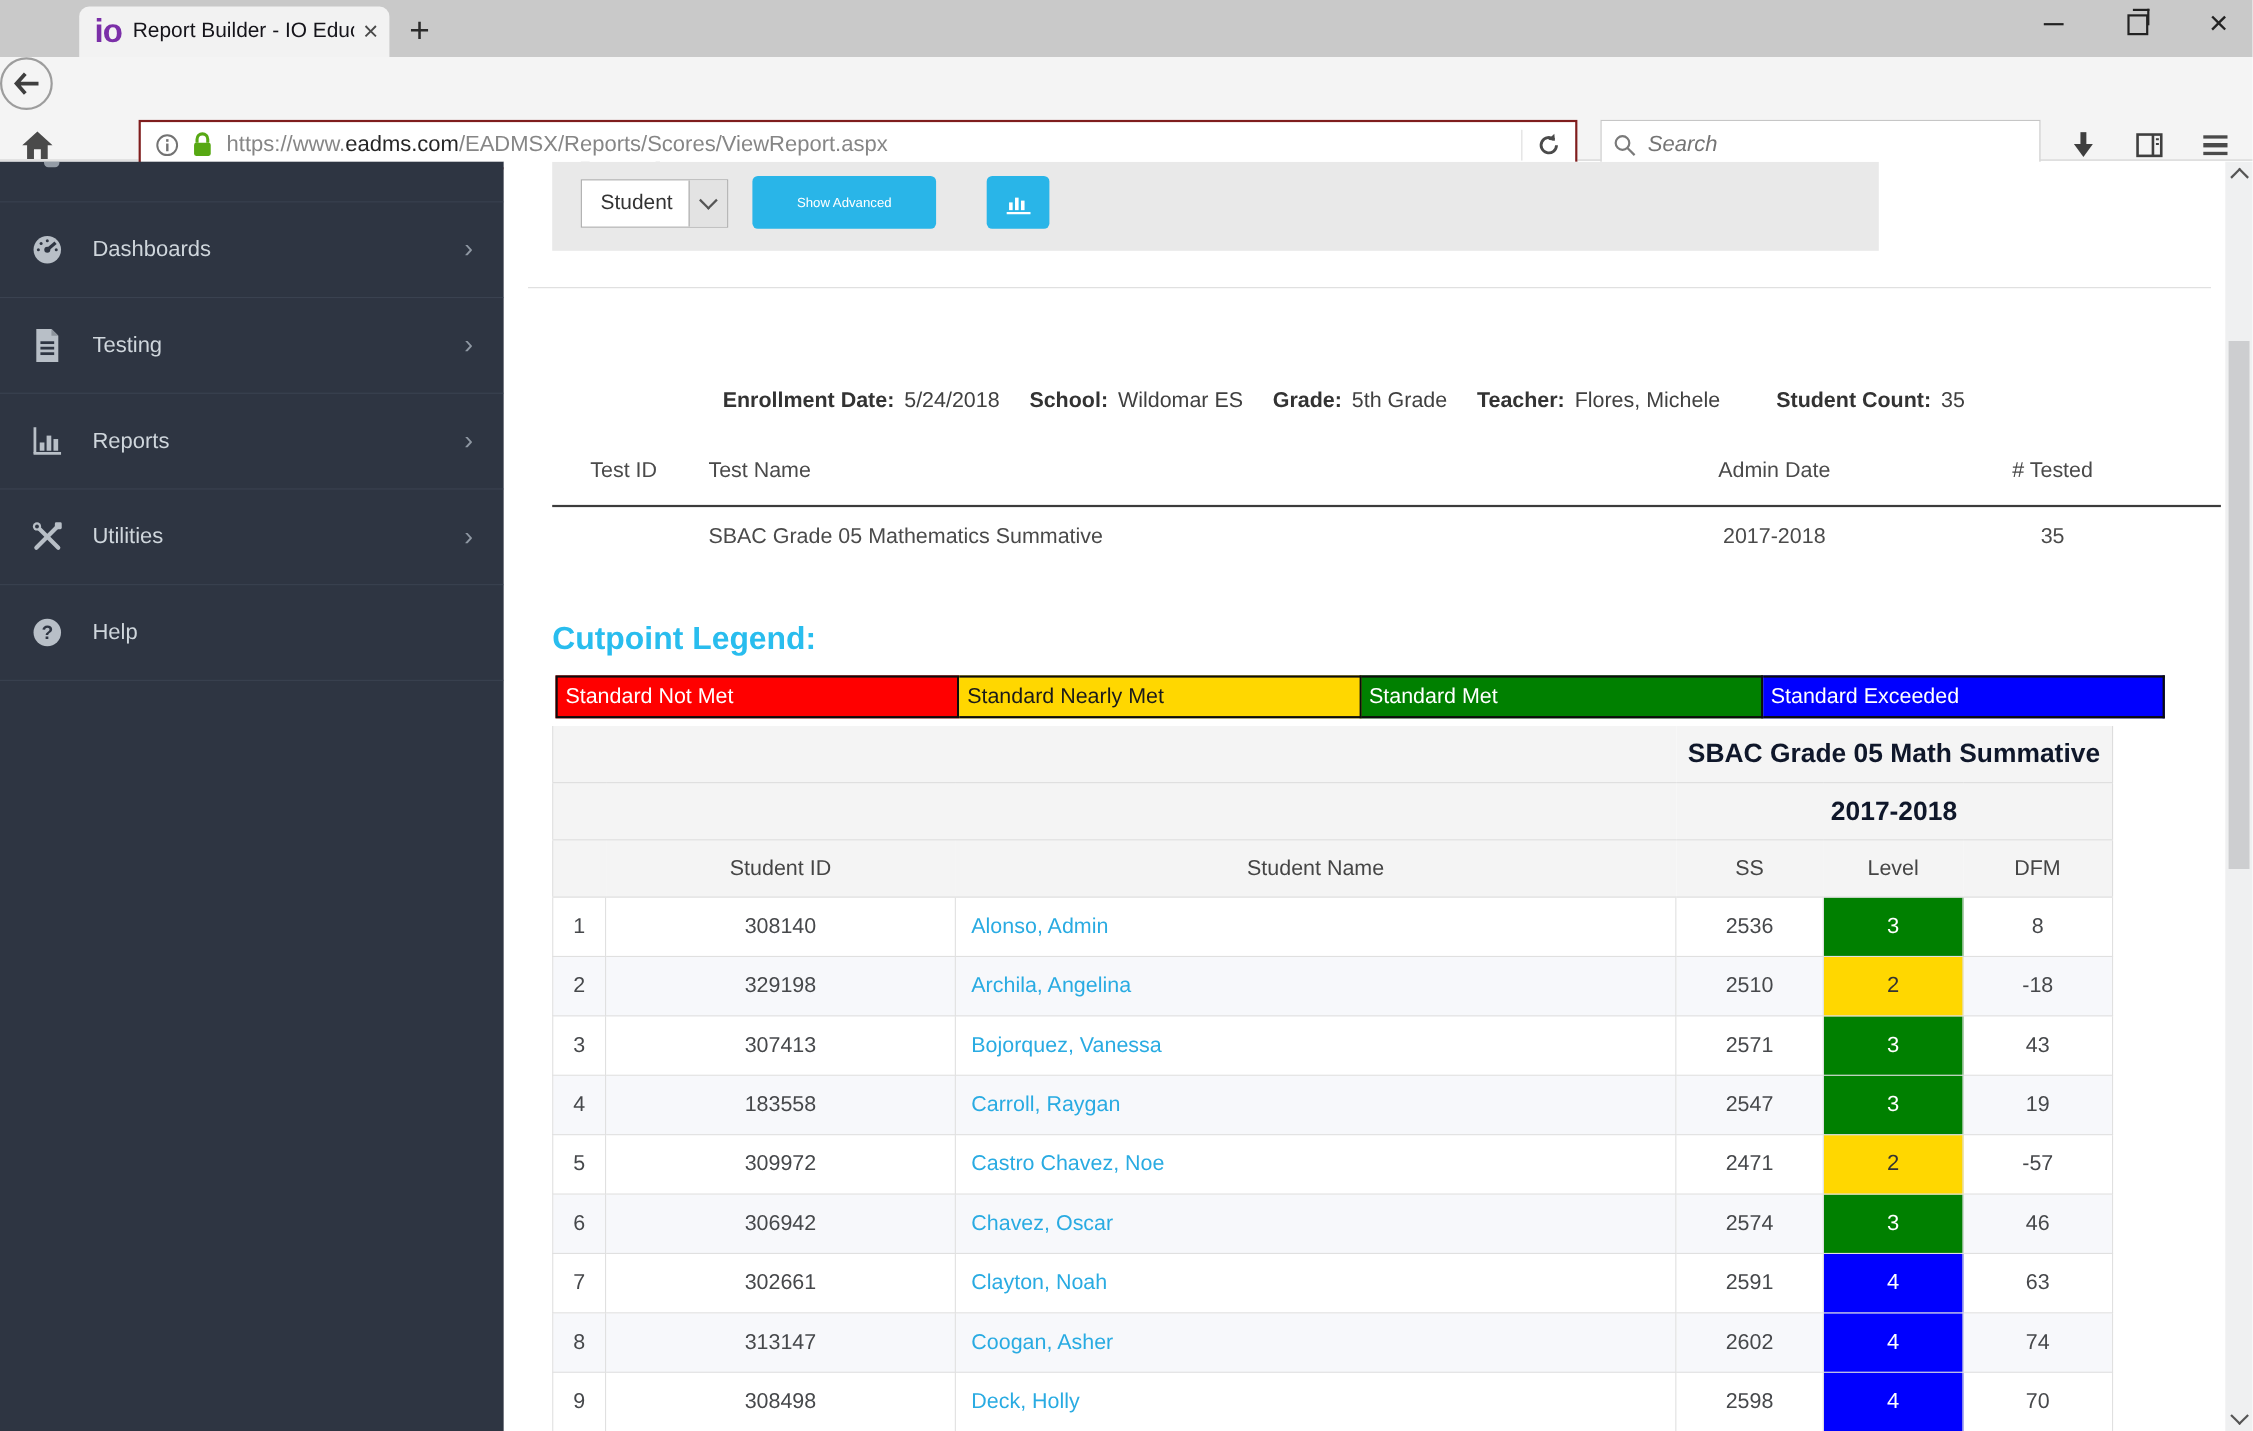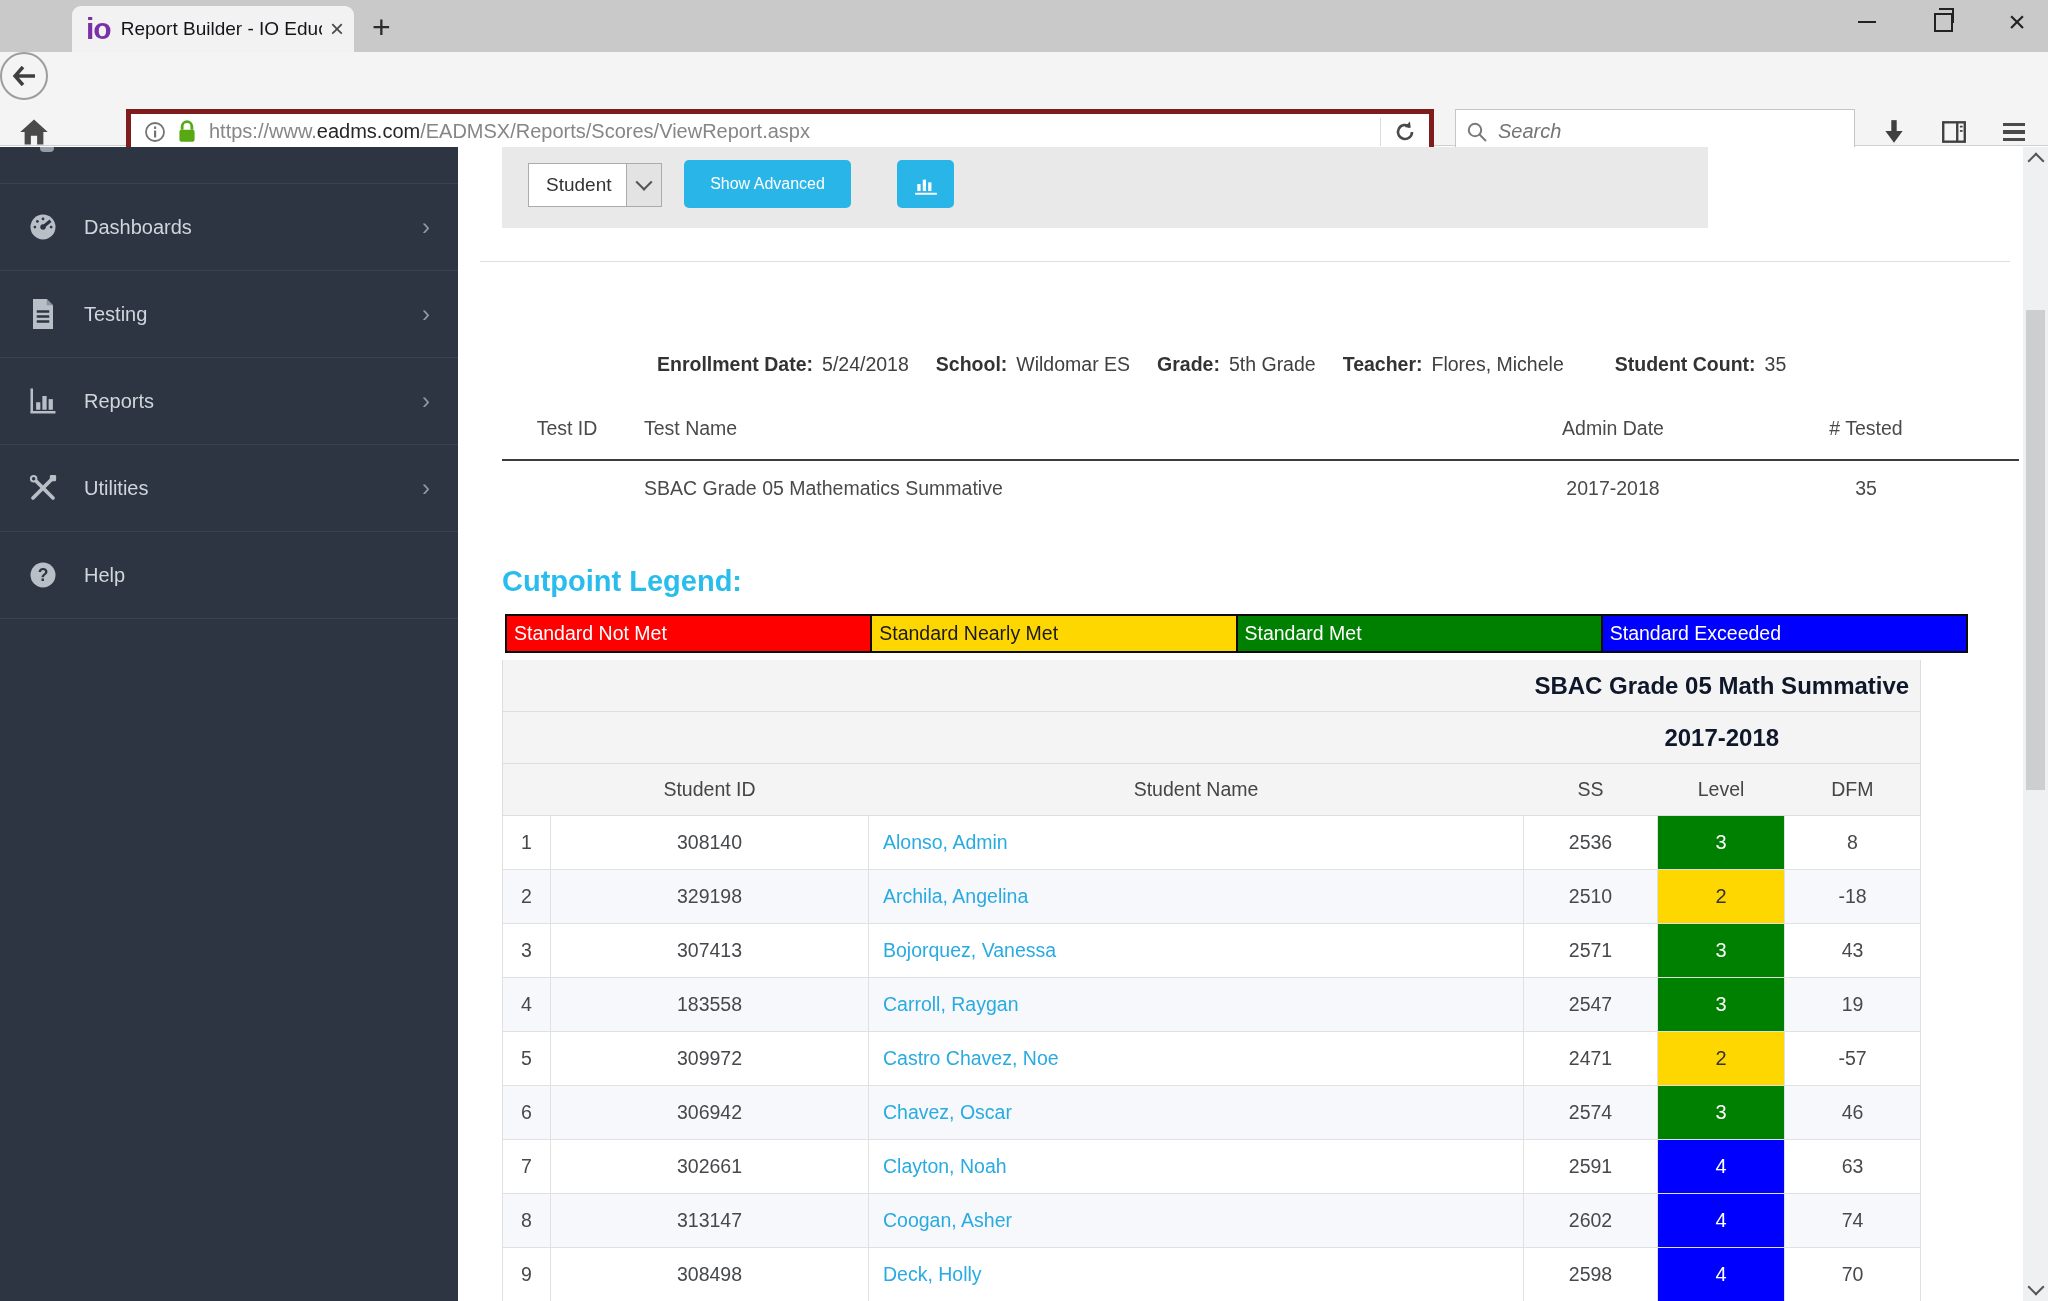--- a/index.html
+++ b/index.html
@@ -19,21 +19,21 @@
   .minbar{width:18px;height:2px;background:#222;}
   .resbox{position:relative;width:15px;height:15px;border:2px solid #222;background:#c9c9c9;}
   .resbox:before{content:"";position:absolute;left:3px;top:-7px;width:13px;height:13px;border:2px solid #222;border-left:none;border-bottom:none;}
 
   
   .navbar{position:absolute;left:0;top:52px;width:2048px;height:94px;background:#f4f4f4;border-bottom:1px solid #cfcfcf;box-sizing:border-box;}
   .navicon{position:absolute;display:flex;align-items:center;justify-content:center;}
   .home{left:14px;top:62px;width:40px;height:36px;}
   .backbtn{left:72px;top:55px;width:48px;height:48px;border:2px solid #9d9d9d;border-radius:50%;box-sizing:border-box;
            display:flex;align-items:center;justify-content:center;background:#f4f4f4;}
-  .urlbar{position:absolute;left:126px;top:57px;width:1308px;height:45px;background:#fff;border:5px solid #7f1d1d;
+  .urlbar{position:absolute;left:126px;top:57px;width:1308px;height:45px;background:#fff;border:2px solid #7f1d1d;
           box-sizing:border-box;display:flex;align-items:center;padding:0 0 0 12px;}
   .urltext{flex:1;font-size:20px;white-space:nowrap;overflow:hidden;margin-left:10px;}
   .url-scheme,.url-path{color:#868686;} .url-domain{color:#262626;}
   .url-sep{width:1px;height:28px;background:#dcdcdc;}
   .reloadbox{width:48px;height:100%;display:flex;align-items:center;justify-content:center;}
   .searchbox{position:absolute;left:1455px;top:57px;width:400px;height:45px;background:#fff;border:1px solid #c6c6c6;
              box-sizing:border-box;display:flex;align-items:center;padding:0 10px;}
   .searchbox input{border:none;outline:none;flex:1;font-style:italic;font-size:20px;color:#9a9a9a;margin-left:8px;
                    font-family:"Liberation Sans","DejaVu Sans",sans-serif;background:transparent;}
   .dlbtn{left:1876px;top:62px;width:36px;height:36px;}
@@ -57,21 +57,21 @@
   .cm1{left:70px;top:0;width:8px;height:6px;border-radius:0 0 3px 3px;}
   .cm2{left:138px;top:0;width:4px;height:9px;}
 
   .filter-panel{position:absolute;left:44px;top:0;width:1206px;height:81px;background:#e9e9e9;}
   .selectbox{position:absolute;left:26px;top:16px;width:134px;height:44px;border:1px solid #ababab;background:#fff;
              box-sizing:border-box;display:flex;}
   .select-val{flex:1;display:flex;align-items:center;padding-left:17px;font-size:19px;color:#333;}
   .select-arrow{width:34px;background:#e3e3e3;border-left:1px solid #ababab;display:flex;align-items:center;justify-content:center;}
   .chev-d{width:10px;height:10px;border-right:2px solid #555;border-bottom:2px solid #555;transform:rotate(45deg) translate(-2px,-2px);}
   .btn{position:absolute;top:13px;height:48px;background:#29b5e8;border-radius:5px;border:none;color:#fff;
-       font-size:16px;font-family:"Liberation Sans","DejaVu Sans",sans-serif;display:flex;align-items:center;justify-content:center;cursor:pointer;}
+       font-size:12px;font-family:"Liberation Sans","DejaVu Sans",sans-serif;display:flex;align-items:center;justify-content:center;cursor:pointer;}
   .btn-adv{left:182px;width:167px;}
   .btn-chart{left:395px;width:57px;}
 
   .hr{position:absolute;left:22px;top:114px;width:1530px;height:1px;background:#ddd;}
 
   .info-row{position:absolute;left:199px;top:206px;display:flex;align-items:baseline;font-size:19.5px;white-space:nowrap;}
   .info-pair{margin-right:27px;}
   .info-pair.last{margin-left:24px;}
   .info-label{font-weight:bold;color:#333;margin-right:9px;}
   .info-val{color:#404040;}

